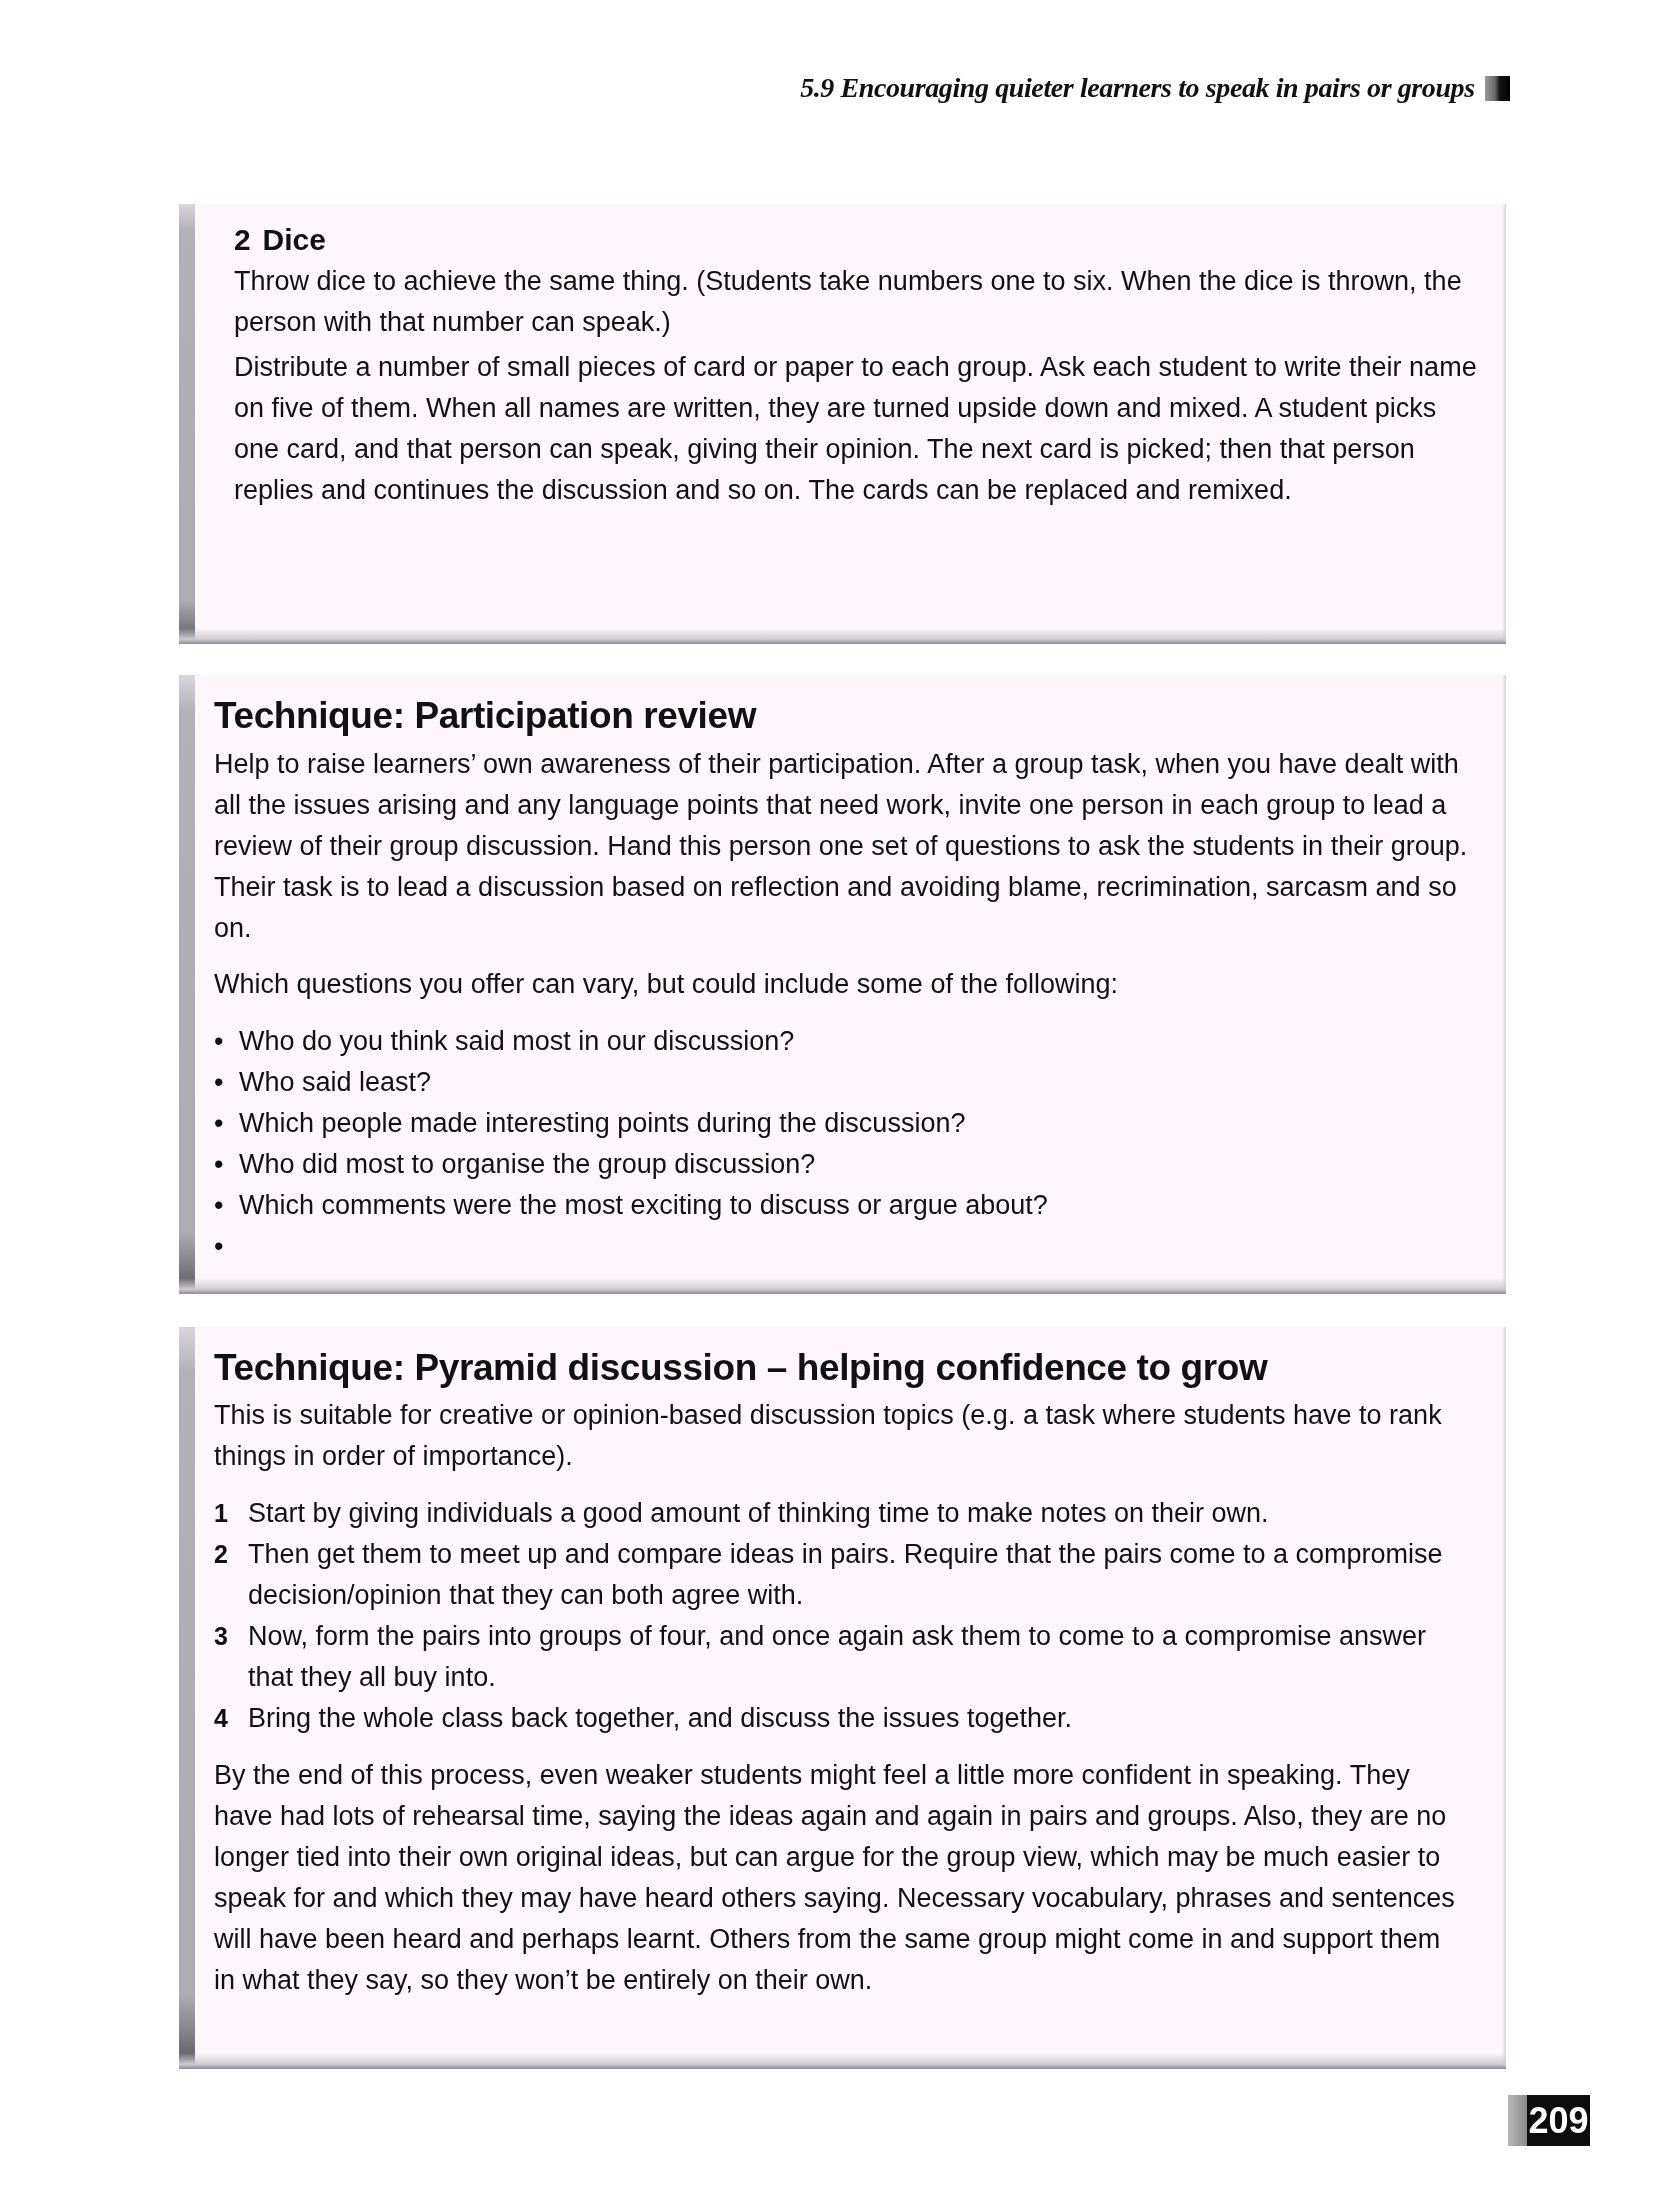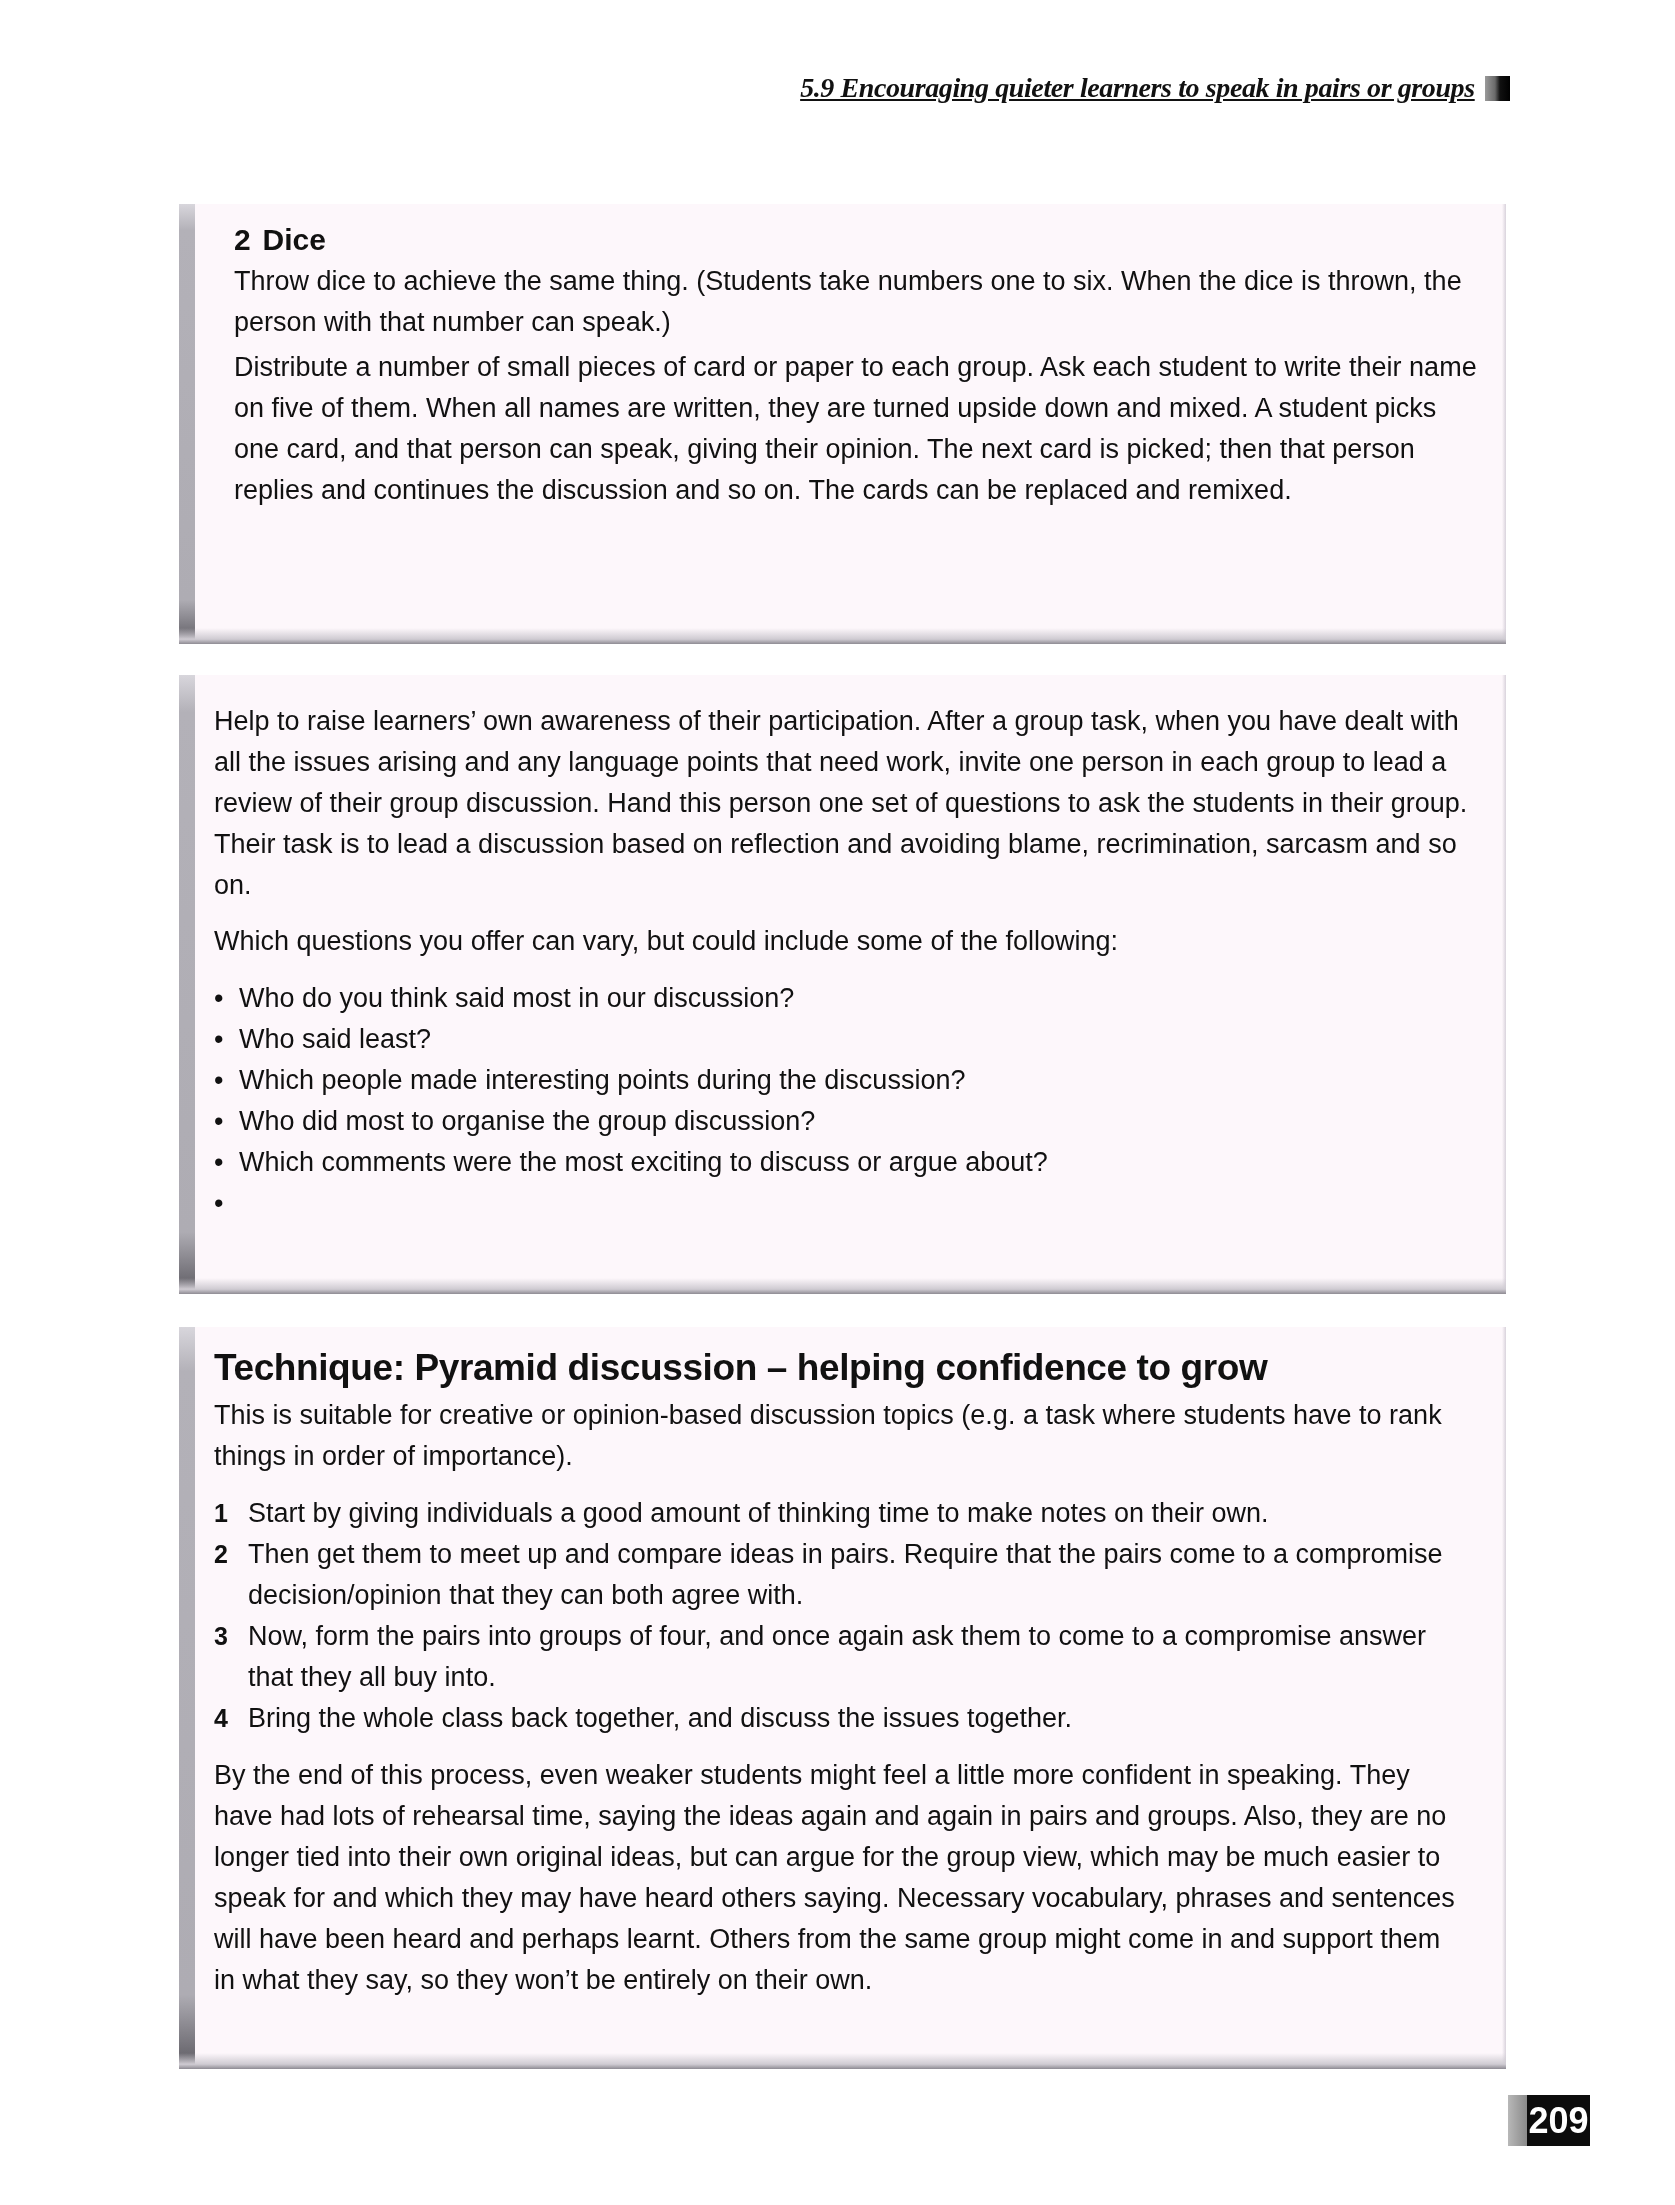--- a/index.html
+++ b/index.html
@@ -21,21 +21,20 @@
       right: 165px;
       font-family: "Liberation Serif", "DejaVu Serif", serif;
       font-style: italic;
       font-weight: bold;
       font-size: 28px;
       letter-spacing: -0.4px;
       color: #111;
       display: flex;
       align-items: center;
       gap: 10.3px;
-      text-decoration: underline;
     }
     .head-square {
       width: 25px;
       height: 25px;
       background: linear-gradient(90deg, #9a9a9a 0%, #6a6a6a 40%, #111 60%, #000 100%);
       display: inline-block;
     }
     .box {
       position: absolute;
       left: 179px;
@@ -163,20 +162,21 @@
       <span class="num">2</span><span>Dice</span>
     </h3>
     <p class="body" style="margin-top:4.4px;">Throw dice to achieve the same thing. (Students take numbers one to six. When the dice is thrown, the person with that number can speak.)</p>
     <p class="body" style="margin-top:4.4px;">Distribute a number of small pieces of card or paper to each group. Ask each student to write their name on five of them. When all names are written, they are turned upside down and mixed. A student picks one card, and that person can speak, giving their opinion. The next card is picked; then that person replies and continues the discussion and so on. The cards can be replaced and remixed.</p>
   </div>
 </section>
 
 <section class="box" style="top:675px; height:619px;">
   <div class="rshadow"></div>
   <div class="box-inner" style="padding-top:19px; padding-right:29px;">
+    <h2 class="tech-heading">Technique: Participation review</h2>
     <p class="body" style="margin-top:7.4px;">Help to raise learners’ own awareness of their participation. After a group task, when you have dealt with all the issues arising and any language points that need work, invite one person in each group to lead a review of their group discussion. Hand this person one set of questions to ask the students in their group. Their task is to lead a discussion based on reflection and avoiding blame, recrimination, sarcasm and so on.</p>
     <p class="body" style="margin-top:14.7px;">Which questions you offer can vary, but could include some of the following:</p>
     <ul class="bullets" style="margin-top:16px;">
       <li>
           <span class="bullet">•</span>
           <span>Who do you think said most in our discussion?</span>
         </li>
       <li>
           <span class="bullet">•</span>
           <span>Who said least?</span>

